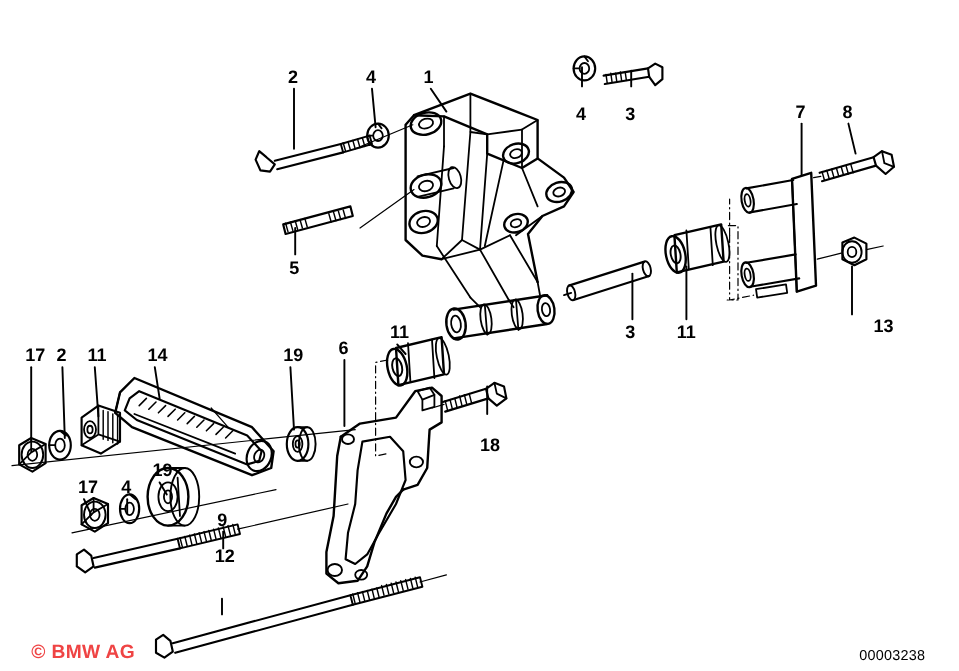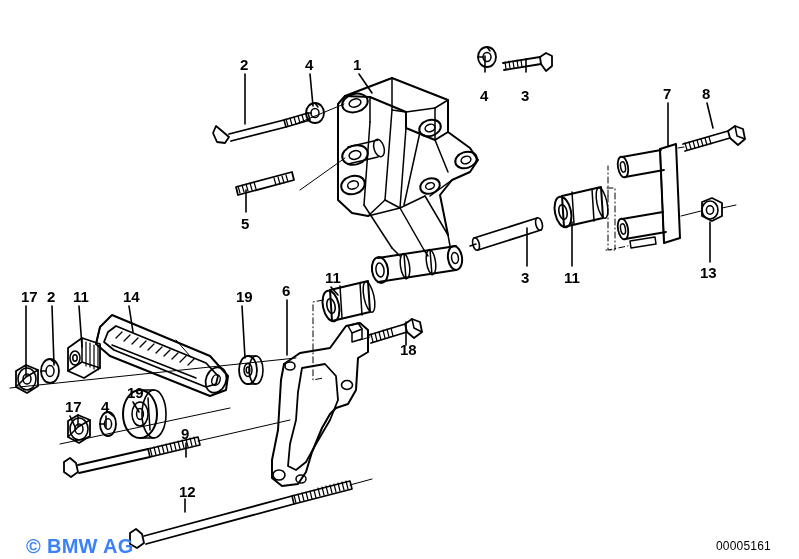--- a/index.html
+++ b/index.html
@@ -30,22 +30,22 @@
     color: #000000;
     line-height: 1;
     white-space: nowrap;
   }
   #copyright {
     position: absolute;
     left: 26px;
     top: 535px;
     font-family: "Liberation Sans", sans-serif;
     font-weight: bold;
-    font-size: 20px;
-    color: #3b82f6;
+    font-size: 16px;
+    color: #ef4444;
     letter-spacing: 0.3px;
     white-space: nowrap;
   }
   #drawing-number {
     position: absolute;
     left: 716px;
     top: 539px;
     font-family: "Liberation Sans", sans-serif;
     font-size: 12px;
     color: #000000;
@@ -402,34 +402,34 @@
 
   <div id="callout-layer">
       <div class="callout" style="left: 240px; top: 57px;">2</div>
       <div class="callout" style="left: 305px; top: 57px;">4</div>
       <div class="callout" style="left: 353px; top: 57px;">1</div>
       <div class="callout" style="left: 480px; top: 88px;">4</div>
       <div class="callout" style="left: 521px; top: 88px;">3</div>
       <div class="callout" style="left: 241px; top: 216px;">5</div>
       <div class="callout" style="left: 663px; top: 86px;">7</div>
       <div class="callout" style="left: 702px; top: 86px;">8</div>
-      <div class="callout" style="left: 700px; top: 265px;">13</div>
+      <div class="callout" style="left: 728px; top: 265px;">13</div>
       <div class="callout" style="left: 325px; top: 270px;">11</div>
       <div class="callout" style="left: 282px; top: 283px;">6</div>
       <div class="callout" style="left: 521px; top: 270px;">3</div>
       <div class="callout" style="left: 564px; top: 270px;">11</div>
-      <div class="callout" style="left: 400px; top: 342px;">18</div>
+      <div class="callout" style="left: 400px; top: 364px;">18</div>
       <div class="callout" style="left: 21px; top: 289px;">17</div>
       <div class="callout" style="left: 47px; top: 289px;">2</div>
       <div class="callout" style="left: 73px; top: 289px;">11</div>
       <div class="callout" style="left: 123px; top: 289px; text-align: right;">14</div>
       <div class="callout" style="left: 236px; top: 289px;">19</div>
       <div class="callout" style="left: 65px; top: 399px;">17</div>
       <div class="callout" style="left: 101px; top: 399px;">4</div>
       <div class="callout" style="left: 127px; top: 385px;">19</div>
       <div class="callout" style="left: 181px; top: 426px;">9</div>
-      <div class="callout" style="left: 179px; top: 484px;">12</div>
+      <div class="callout" style="left: 179px; top: 456px;">12</div>
     </div>
 
   <div id="copyright">© BMW AG</div>
-  <div id="drawing-number">00005161</div>
+  <div id="drawing-number">00003238</div>
 
 </div>
 
 </body></html>

